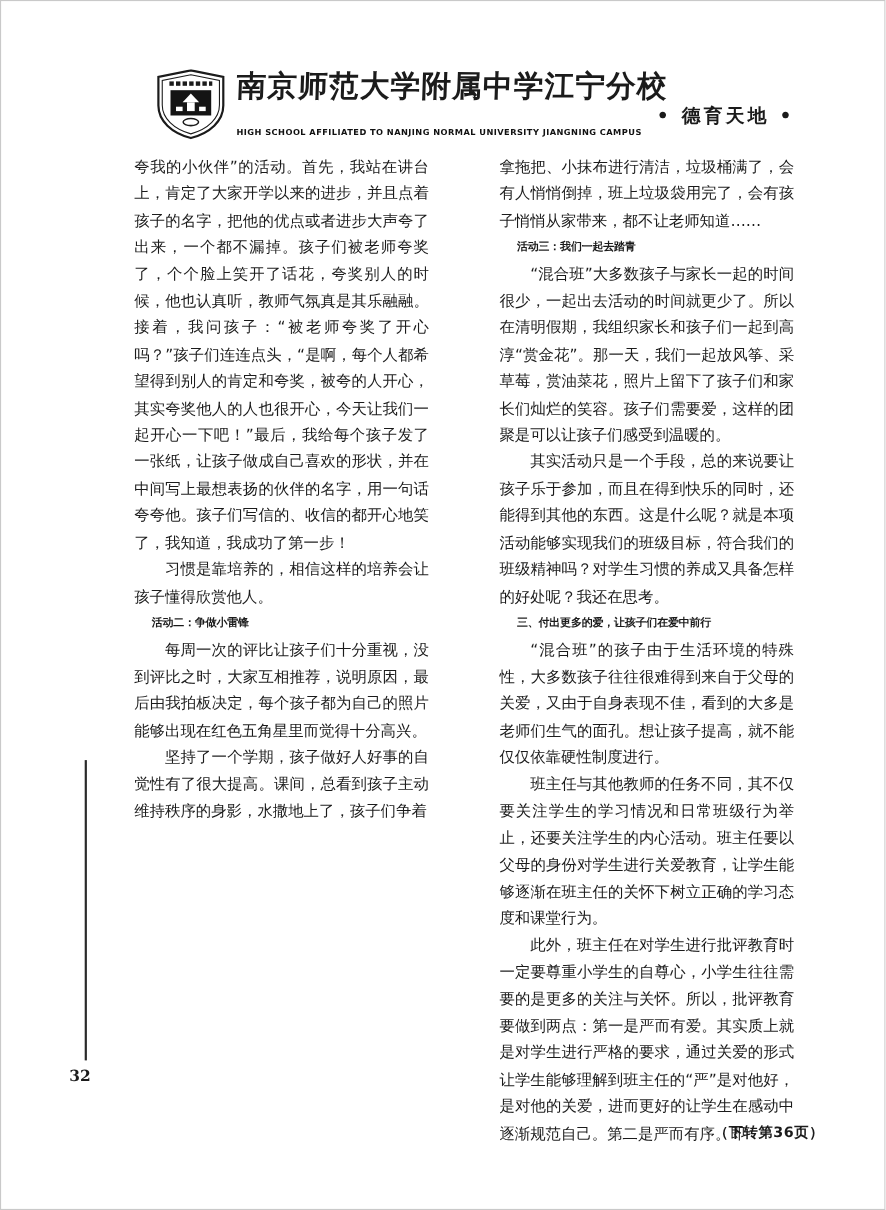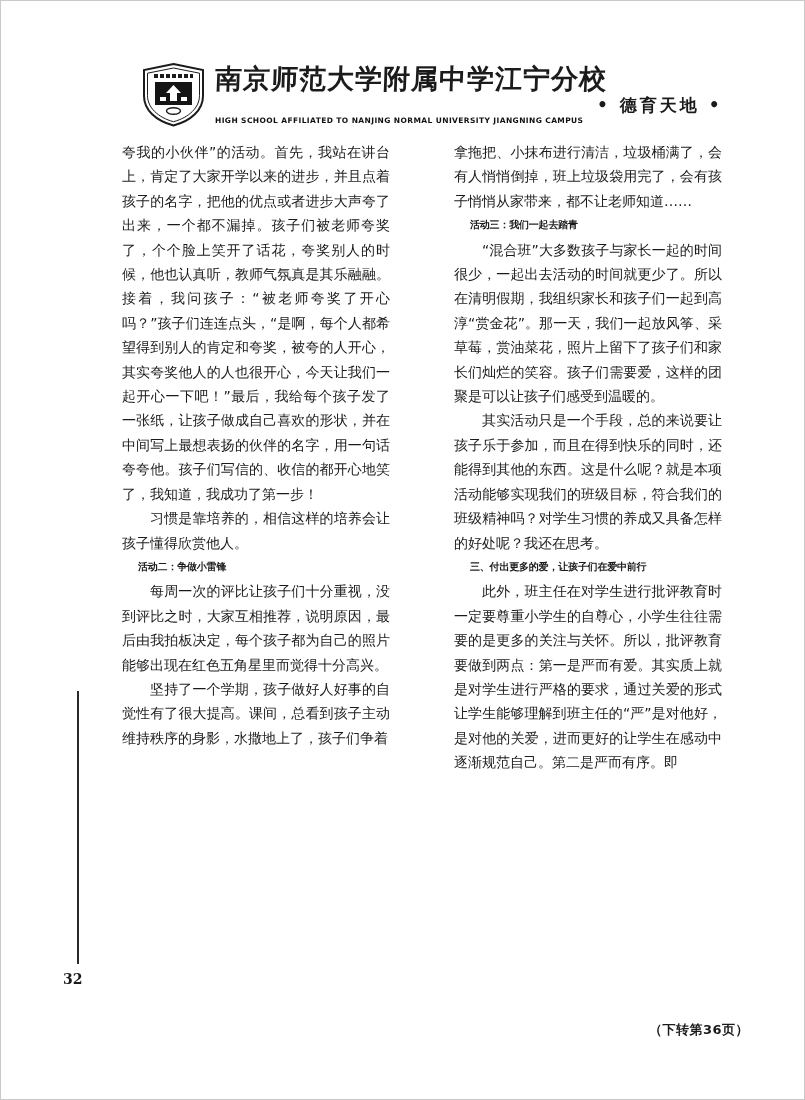--- a/index.html
+++ b/index.html
@@ -81,20 +81,22 @@
       <p class="para heading">活动二：争做小雷锋</p>
       <p class="para indent">每周一次的评比让孩子们十分重视，没到评比之时，大家互相推荐，说明原因，最后由我拍板决定，每个孩子都为自己的照片能够出现在红色五角星里而觉得十分高兴。</p>
       <p class="para indent">坚持了一个学期，孩子做好人好事的自觉性有了很大提高。课间，总看到孩子主动维持秩序的身影，水撒地上了，孩子们争着</p>
     </div>
   <div class="col col-right">
       <p class="para continuation">拿拖把、小抹布进行清洁，垃圾桶满了，会有人悄悄倒掉，班上垃圾袋用完了，会有孩子悄悄从家带来，都不让老师知道……</p>
       <p class="para heading">活动三：我们一起去踏青</p>
       <p class="para indent">“混合班”大多数孩子与家长一起的时间很少，一起出去活动的时间就更少了。所以在清明假期，我组织家长和孩子们一起到高淳“赏金花”。那一天，我们一起放风筝、采草莓，赏油菜花，照片上留下了孩子们和家长们灿烂的笑容。孩子们需要爱，这样的团聚是可以让孩子们感受到温暖的。</p>
       <p class="para indent">其实活动只是一个手段，总的来说要让孩子乐于参加，而且在得到快乐的同时，还能得到其他的东西。这是什么呢？就是本项活动能够实现我们的班级目标，符合我们的班级精神吗？对学生习惯的养成又具备怎样的好处呢？我还在思考。</p>
       <p class="para heading">三、付出更多的爱，让孩子们在爱中前行</p>
+      <p class="para indent">“混合班”的孩子由于生活环境的特殊性，大多数孩子往往很难得到来自于父母的关爱，又由于自身表现不佳，看到的大多是老师们生气的面孔。想让孩子提高，就不能仅仅依靠硬性制度进行。</p>
+      <p class="para indent">班主任与其他教师的任务不同，其不仅要关注学生的学习情况和日常班级行为举止，还要关注学生的内心活动。班主任要以父母的身份对学生进行关爱教育，让学生能够逐渐在班主任的关怀下树立正确的学习态度和课堂行为。</p>
       <p class="para indent">此外，班主任在对学生进行批评教育时一定要尊重小学生的自尊心，小学生往往需要的是更多的关注与关怀。所以，批评教育要做到两点：第一是严而有爱。其实质上就是对学生进行严格的要求，通过关爱的形式让学生能够理解到班主任的“严”是对他好，是对他的关爱，进而更好的让学生在感动中逐渐规范自己。第二是严而有序。即</p>
     </div>
 
   <div class="margin-rule"></div>
   <div class="page-number">32</div>
   <div class="footer-note">（下转第36页）</div>
 
 </div>
 
 </body></html>

